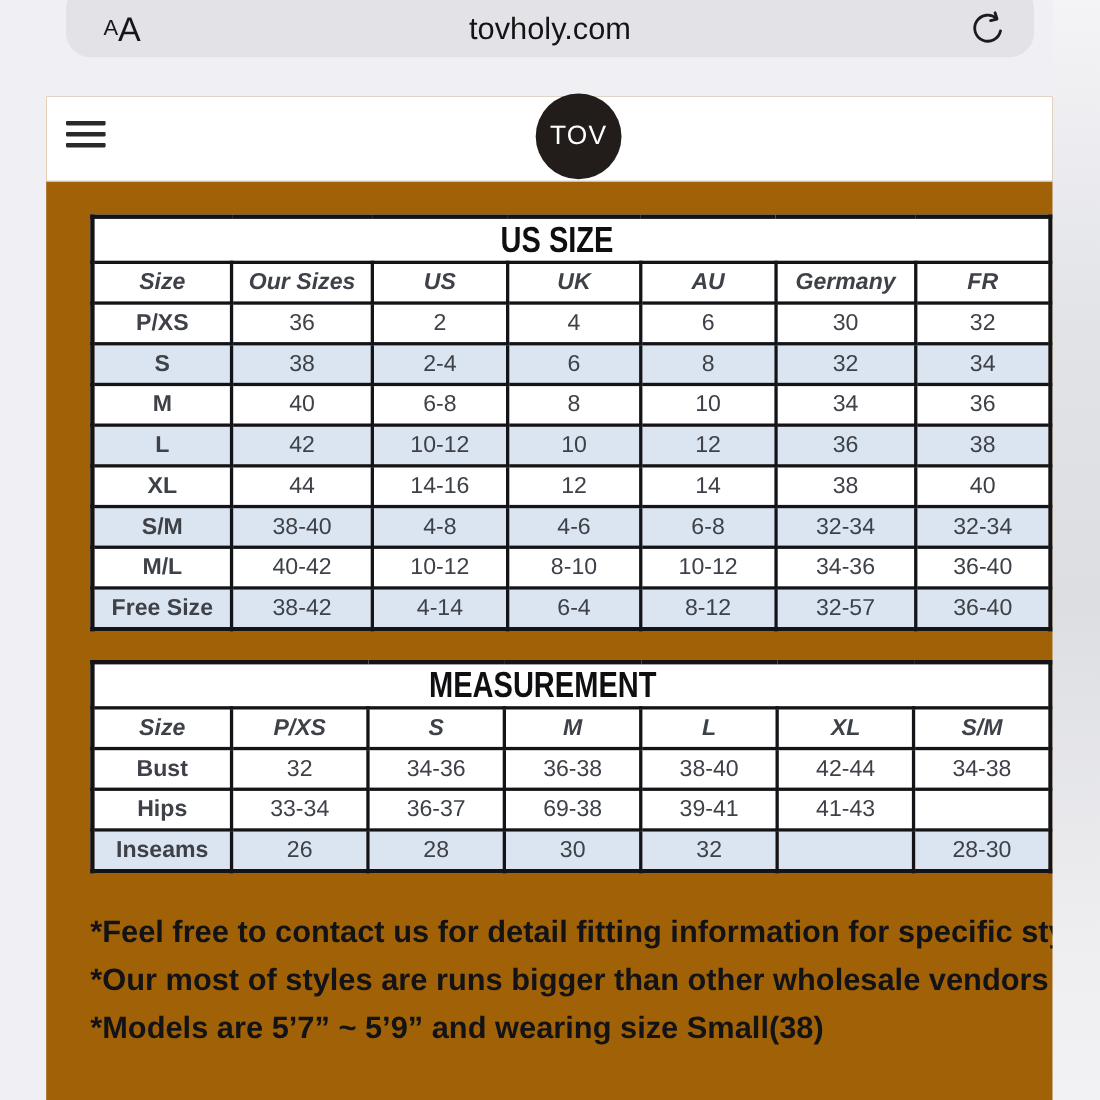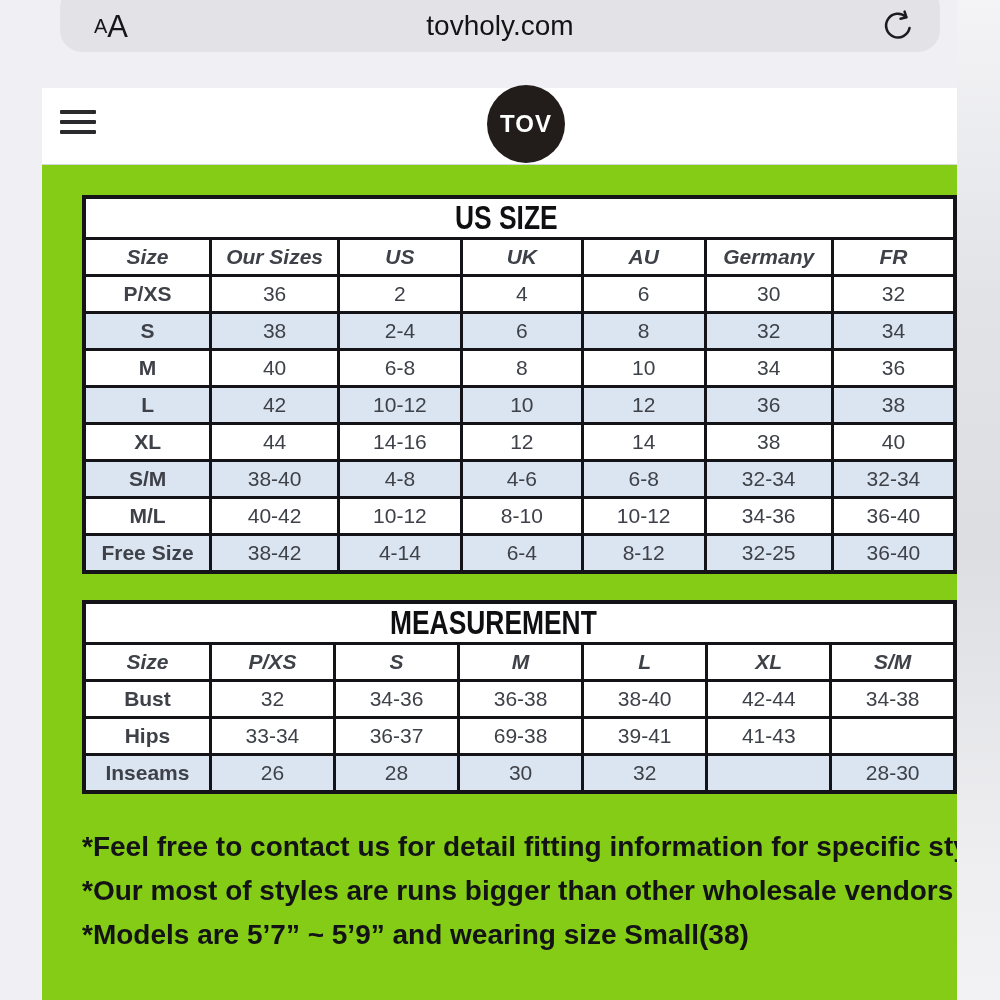--- a/index.html
+++ b/index.html
@@ -27,32 +27,32 @@
     font-size:28px; color:#141416;text-align:center;
   }
   .reload-btn {
     position:absolute; right:24px; top:14px; height:52px;
     display:flex; align-items:center;
   }
 
   
   .page {
     position:absolute; left:42px; top:88px; width:915px; height:912px;
-    background:#84cc16; overflow:hidden;
+    background:#a16207; overflow:hidden;
   }
   .site-header { position:relative; height:76px; background:#fff; border-bottom:1px solid #d7d7da; }
   .hamburger { position:absolute; left:18px; top:22px; width:36px; cursor:pointer; }
   .hamburger .bar { height:4px; background:#2a2a2c; border-radius:1px; margin-bottom:6px; }
   .hamburger .bar:last-child { margin-bottom:0; }
 
   .logo-circle {
     position:absolute; left:487px; top:85px; width:78px; height:78px;
     border-radius:50%; background:#221d1b; color:#fff; z-index:5;
     display:flex; align-items:center; justify-content:center;
-    font-weight:700; font-size:24px; letter-spacing:1px;
+    font-weight:400; font-size:24px; letter-spacing:1px;
   }
 
   .content { padding:30px 0 0 40px; }
 
   
   table.size-chart {
     border-collapse:collapse; table-layout:fixed;
     border:4px solid #141418;
     background:#fff;
   }
@@ -202,21 +202,21 @@
             <td>10-12</td>
             <td>34-36</td>
             <td>36-40</td>
           </tr>
           <tr class="alt">
             <td class="label-cell">Free Size</td>
             <td class="peach">38-42</td>
             <td class="peach">4-14</td>
             <td>6-4</td>
             <td>8-12</td>
-            <td>32-25</td>
+            <td>32-57</td>
             <td>36-40</td>
           </tr>
         </tbody>
       </table>
 
     <table class="size-chart" id="measurement-table">
       <colgroup>
           <col class="c0">
           <col class="c">
           <col class="c">

